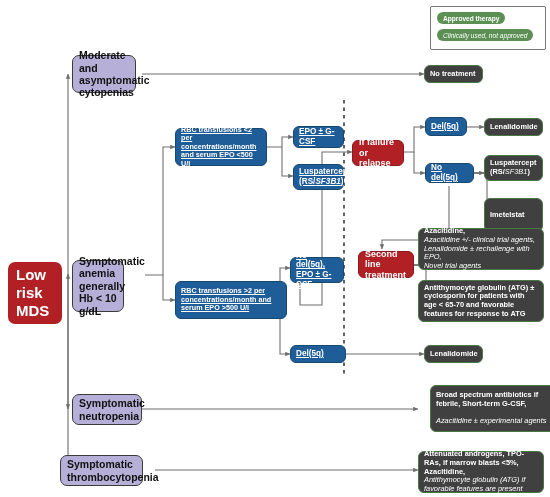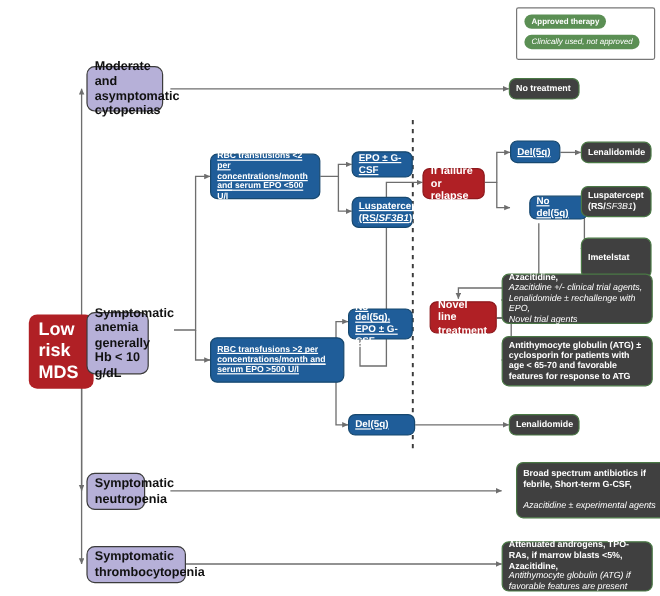--- a/index.html
+++ b/index.html
@@ -163,37 +163,37 @@
     </g>
 
     <path d="M344,100 L344,375" stroke="#3b3b3b" stroke-width="1.6" stroke-dasharray="3.5,4" fill="none"></path>
   </svg>
 
   <div id="legend">
     <div class="legend-chip b">Approved therapy</div>
     <div class="legend-chip i">Clinically used, not approved</div>
   </div>
 
-  <div class="node root" style="left:24px; top:262px; width:54px; height:62px;">
+  <div class="node root" style="left:8px; top:262px; width:54px; height:62px;">
     <div class="txt">Low<br>risk<br>MDS</div>
   </div>
 
   <div class="node cat" style="left:72px; top:55px; width:64px; height:38px;">
     <div class="txt">Moderate and asymptomatic cytopenias</div>
   </div>
 
   <div class="node cat" style="left:72px; top:260px; width:52px; height:52px;justify-content:center;">
     <div class="txt">Symptomatic anemia generally Hb &lt; 10 g/dL</div>
   </div>
 
-  <div class="node cat" style="left:72px; top:394px; width:49px; height:31px;">
+  <div class="node cat" style="left:72px; top:394px; width:70px; height:31px;">
     <div class="txt">Symptomatic neutropenia</div>
   </div>
 
-  <div class="node cat" style="left:72px; top:455px; width:83px; height:31px;">
+  <div class="node cat" style="left:60px; top:455px; width:83px; height:31px;">
     <div class="txt">Symptomatic thrombocytopenia</div>
   </div>
 
   <div class="node blue" style="left:175px; top:128px; width:92px; height:38px;">
     <div class="txt">
       RBC transfusions &lt;2 per concentrations/month <u>and</u> serum EPO &lt;500 U/l
     </div>
   </div>
 
   <div class="node blue" style="left:175px; top:281px; width:112px; height:38px;">
@@ -219,30 +219,30 @@
   </div>
 
   <div class="node blue big" style="left:290px; top:345px; width:56px; height:18px;">
     <div class="txt">Del(5q)</div>
   </div>
 
   <div class="node blue big" style="left:425px; top:117px; width:42px; height:19px;">
     <div class="txt">Del(5q)</div>
   </div>
 
-  <div class="node blue big" style="left:441px; top:163px; width:49px; height:20px;">
+  <div class="node blue big" style="left:425px; top:163px; width:49px; height:20px;">
     <div class="txt">No del(5q)</div>
   </div>
 
   <div class="node red" style="left:352px; top:140px; width:52px; height:26px;">
     <div class="txt">If failure or relapse</div>
   </div>
 
   <div class="node red" style="left:358px; top:251px; width:56px; height:27px;">
-    <div class="txt">Novel line treatment</div>
+    <div class="txt">Second line treatment</div>
   </div>
 
   <div class="node green" style="left:424px; top:65px; width:59px; height:18px;">
     <div class="txt">No treatment</div>
   </div>
 
   <div class="node green" style="left:484px; top:118px; width:59px; height:18px;">
     <div class="txt">Lenalidomide</div>
   </div>
 

